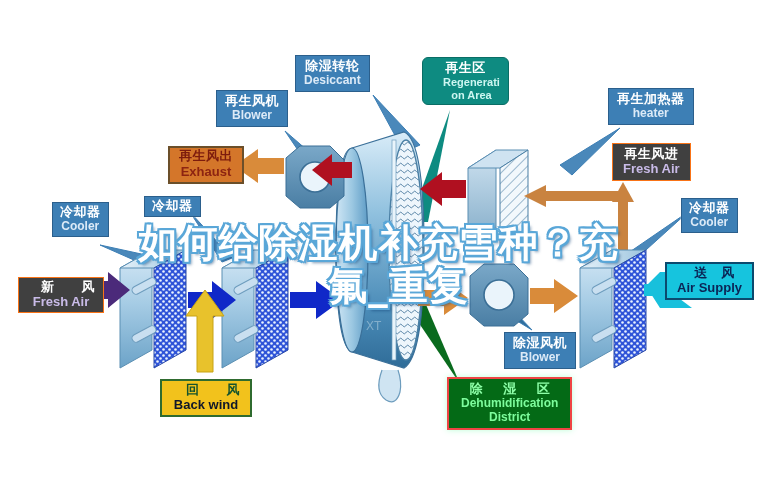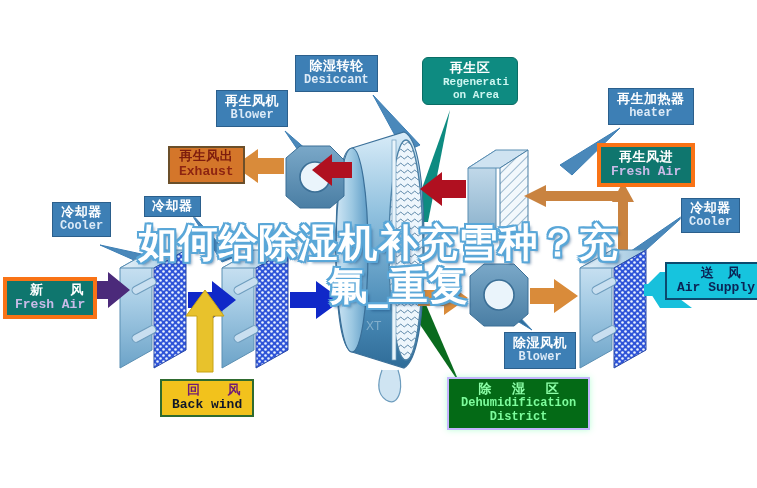--- a/index.html
+++ b/index.html
@@ -32,21 +32,21 @@
     user-select: none;
   }
   .label .cn {
     display: block;
     font-family: "DejaVu Sans", sans-serif;
     font-weight: bold;
     letter-spacing: 0.5px;
   }
   .label .en {
     display: block;
-    font-family: Liberation Mono, monospace;
+    font-family: Liberation Sans, sans-serif;
     font-weight: bold;
     letter-spacing: 0px;
   }
 
   
   .lbl-steel {
     background: #3d7fb5;
     border: 1px solid #2b5f8c;
     color: #e8f2fb;
     box-shadow: 0 0 0 1px rgba(255,255,255,0.25);
@@ -67,49 +67,50 @@
   .lbl-orange {
     background: #d4762a;
     border: 2px solid #6b4f2a;
     color: #6e1a10;
   }
   .lbl-orange .cn { color: #7d1c0d; font-size: 13px; font-family: Liberation Mono, monospace; }
   .lbl-orange .en { color: #8d2411; font-size: 13px; }
 
   
   .lbl-purple {
-    background: #0f766e;
-    border: 4px solid #f97316;
+    background: #404040;
+    border: 1px solid #f97316;
     color: #cfc2ea;
+    margin-left: 15px;
   }
   .lbl-purple .cn { color: #ffffff; font-size: 13px; }
   .lbl-purple .en { color: #c9bbe8; font-size: 13px; }
 
   
   .lbl-yellow {
     background: #f2c21c;
     border: 2px solid #2f6b2f;
     color: #1a1a1a;
   }
-  .lbl-yellow .cn { color: #701a75; font-size: 13px; }
+  .lbl-yellow .cn { color: #14532d; font-size: 13px; }
   .lbl-yellow .en { color: #0f172a; font-size: 13px; }
 
   
   .lbl-cyan {
     background: #16c4de;
     border: 2px solid #0b4a6e;
     color: #0b2a5c;
   }
   .lbl-cyan .cn { color: #0b2455; font-size: 13px; }
   .lbl-cyan .en { color: #0b2455; font-size: 13px; }
 
   
   .lbl-green {
     background: #046a16;
-    border: 2px solid #c4b5fd;
+    border: 2px solid #ef4444;
     color: #6cf58a;
     box-shadow: 0 0 6px rgba(60,255,140,0.35);
   }
   .lbl-green .cn { color: #8dffa8; font-size: 13px; letter-spacing: 8px; text-indent: 8px;}
   .lbl-green .en { color: #7dfc9c; font-size: 12px; }
 
   .spaced2 { letter-spacing: 14px; text-indent: 14px; }
   .spaced3 { letter-spacing: 10px; text-indent: 10px; }
 
   

